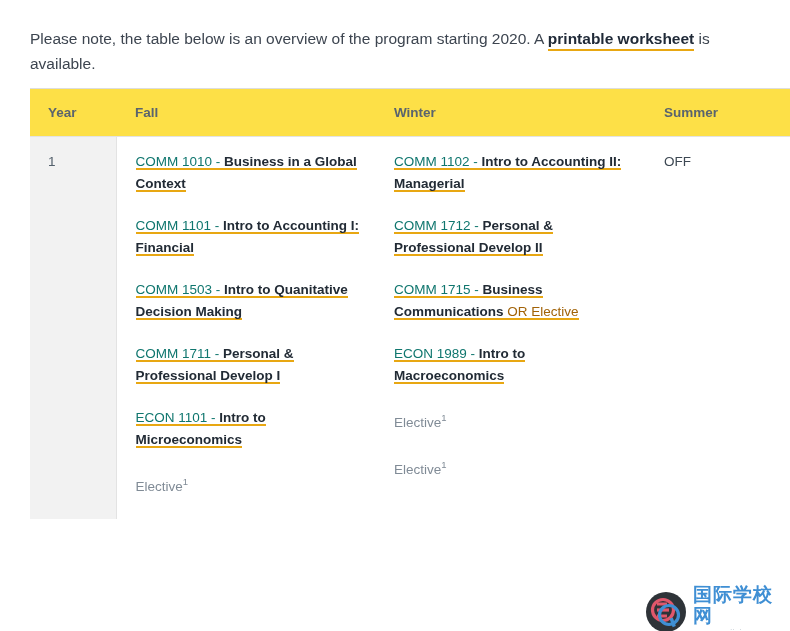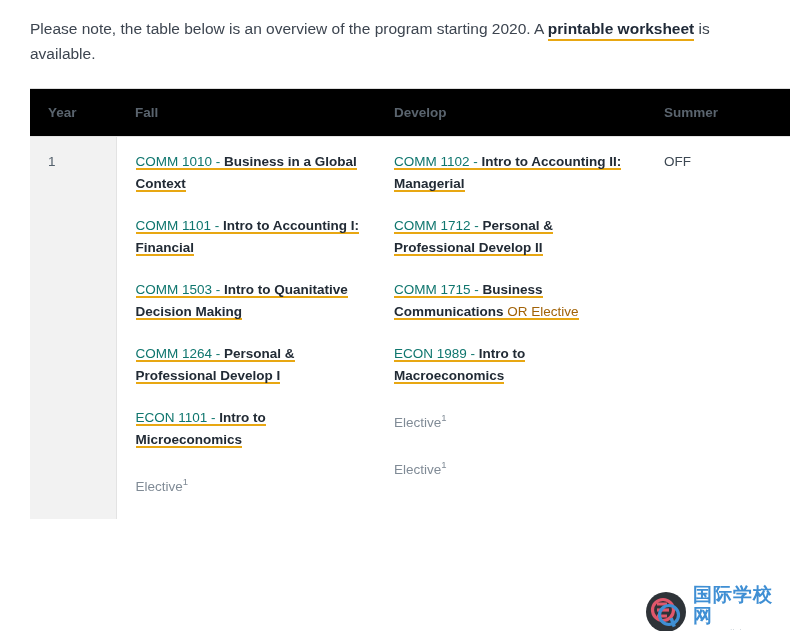--- a/index.html
+++ b/index.html
@@ -13,21 +13,21 @@
     font-family: "Liberation Sans", sans-serif;
     color: #3d4853;
     overflow: hidden;
     position: relative;
   }
 
   
   #intro {
     position: absolute;
     left: 30px;
-    top: 0;
+    top: 10px;
     width: 700px;
     font-size: 15.5px;
     line-height: 25px;
     color: #3d4550;
   }
   #intro .plain { color: #3d4550; }
   .ulink {
     color: #1f2937;
     font-weight: bold;
     text-decoration: none;
@@ -40,21 +40,21 @@
   #program-table {
     position: absolute;
     left: 30px;
     top: 88px;
     width: 735px;
     border-collapse: collapse;
     table-layout: fixed;
     font-size: 13.5px;
   }
   thead th {
-    background: #000000;
+    background: #fde047;
     text-align: left;
     font-size: 13.5px;
     font-weight: bold;
     color: #5a646e;
     padding: 16px 0 16px 0;
     vertical-align: middle;
     border-bottom: 1px solid #e3e3e3;
     border-top: 1px solid #dddddd;
   }
   th.col-year  { width: 68px;  padding-left: 18px; }
@@ -145,33 +145,33 @@
 
 <p id="intro">
   <span class="plain">Please note, the table below is an overview of the program starting 2020. A </span><a class="ulink" href="#">printable worksheet</a><span class="plain"> is available.</span>
 </p>
 
 <table id="program-table">
   <thead>
     <tr>
       <th class="col-year">Year</th>
       <th class="col-fall">Fall</th>
-      <th class="col-winter">Develop</th>
+      <th class="col-winter">Winter</th>
       <th class="col-summer">Summer</th>
 
     </tr>
   </thead>
   <tbody id="table-body">
       <tr>
         <td class="cell-year">1</td>
         <td class="cell-fall">
           <div class="course"><a href="#"><span class="code">COMM 1010 - </span><span class="name">Business in a Global Context</span></a></div>
           <div class="course"><a href="#"><span class="code">COMM 1101 - </span><span class="name">Intro to Accounting I: Financial</span></a></div>
           <div class="course"><a href="#"><span class="code">COMM 1503 - </span><span class="name">Intro to Quanitative Decision Making</span></a></div>
-          <div class="course"><a href="#"><span class="code">COMM 1264 - </span><span class="name">Personal &amp; Professional Develop I</span></a></div>
+          <div class="course"><a href="#"><span class="code">COMM 1711 - </span><span class="name">Personal &amp; Professional Develop I</span></a></div>
           <div class="course"><a href="#"><span class="code">ECON 1101 - </span><span class="name">Intro to Microeconomics</span></a></div>
           <div class="elective"><span>Elective</span><sup>1</sup></div>
         </td>
         <td class="cell-winter">
           <div class="course"><a href="#"><span class="code">COMM 1102 - </span><span class="name">Intro to Accounting II: Managerial</span></a></div>
           <div class="course"><a href="#"><span class="code">COMM 1712 - </span><span class="name">Personal &amp; Professional Develop II</span></a></div>
           <div class="course"><a href="#"><span class="code">COMM 1715 - </span><span class="name">Business Communications</span><span class="orword"> OR Elective</span></a></div>
           <div class="course"><a href="#"><span class="code">ECON 1989 - </span><span class="name">Intro to Macroeconomics</span></a></div>
           <div class="elective"><span>Elective</span><sup>1</sup></div>
           <div class="elective"><span>Elective</span><sup>1</sup></div>

